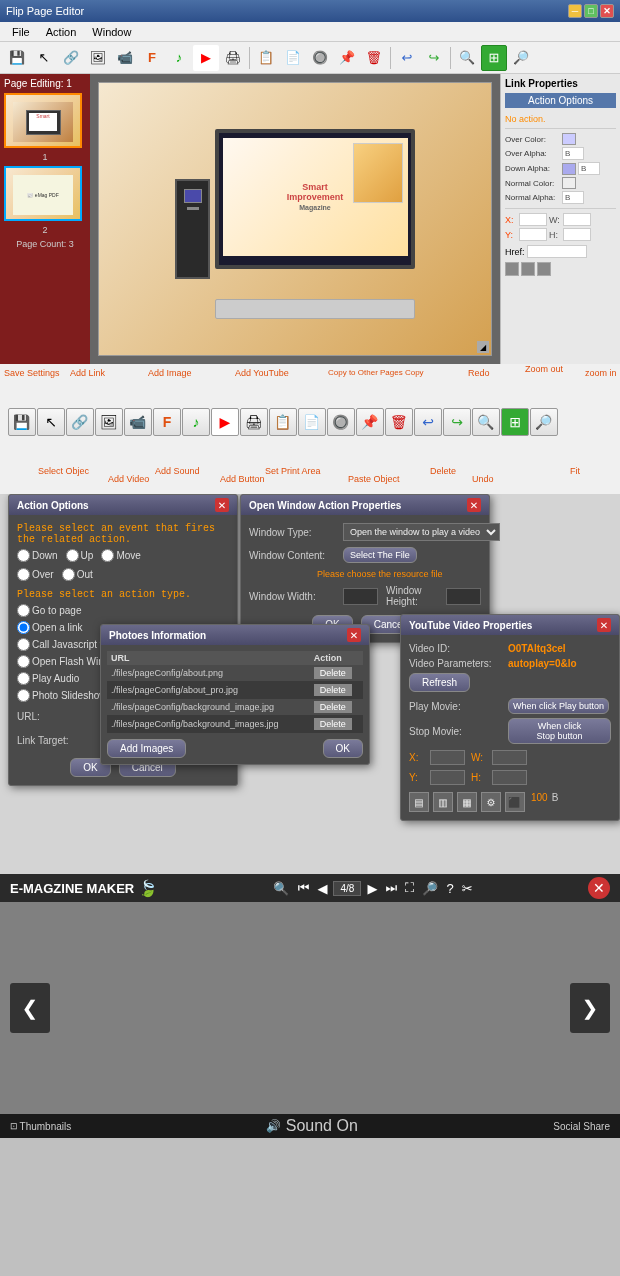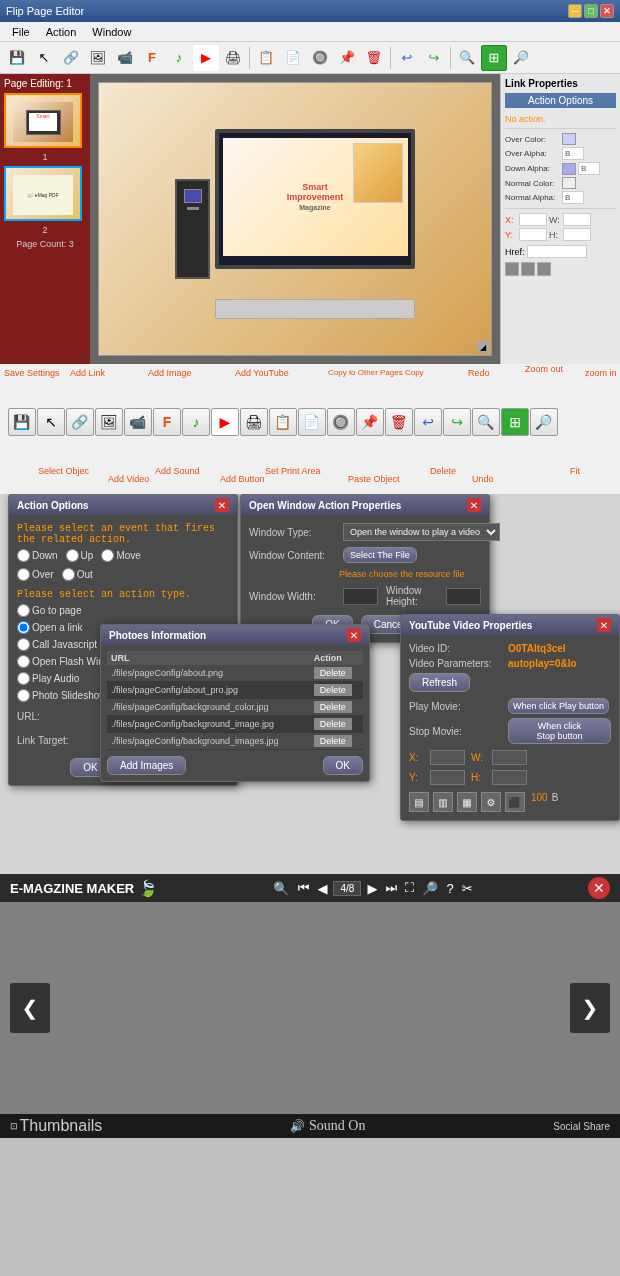--- a/index.html
+++ b/index.html
@@ -714,21 +714,21 @@
       <div class="dialog-row">
         <span class="dialog-label">Window Type:</span>
         <select class="dialog-select" style="font-size:9px;">
           <option>Open the window to play a video</option>
         </select>
       </div>
       <div class="dialog-row">
         <span class="dialog-label">Window Content:</span>
         <button class="dialog-btn" style="font-size:9px;padding:2px 6px;">Select The File</button>
       </div>
-      <div style="color:#ff8c00;font-size:9px;margin-bottom:6px;margin-left:90px;">Please choose the resource file</div>
+      <div style="color:#ff8c00;font-size:9px;margin-bottom:6px;margin-left:68px;">Please choose the resource file</div>
       <div class="dialog-row">
         <span class="dialog-label">Window Width:</span>
         <input class="dialog-input" type="text" style="width: 35px; color: rgb(255, 140, 0);">
         <span style="margin-left:4px;color:#ccc;font-size:10px;">Window Height:</span>
         <input class="dialog-input" type="text" style="width: 35px; color: rgb(255, 140, 0);">
       </div>
       <div style="display:flex;justify-content:center;gap:8px;margin-top:8px;">
         <button class="dialog-btn">OK</button>
         <button class="dialog-btn">Cancel</button>
       </div>
@@ -751,24 +751,20 @@
         <tbody>
           <tr>
             <td>./files/pageConfig/about.png</td>
             <td><button class="delete-btn">Delete</button></td>
           </tr>
           <tr>
             <td>./files/pageConfig/about_pro.jpg</td>
             <td><button class="delete-btn">Delete</button></td>
           </tr>
           <tr>
-            <td>./files/pageConfig/background_color.jpg</td>
-            <td><button class="delete-btn">Delete</button></td>
-          </tr>
-          <tr>
             <td>./files/pageConfig/background_image.jpg</td>
             <td><button class="delete-btn">Delete</button></td>
           </tr>
           <tr>
             <td>./files/pageConfig/background_images.jpg</td>
             <td><button class="delete-btn">Delete</button></td>
           </tr>
         </tbody>
       </table>
       <div style="display:flex;justify-content:space-between;margin-top:6px;">
@@ -861,23 +857,23 @@
   <div class="preview-content">
     <button class="preview-nav-left">❮</button>
 
 
     <button class="preview-nav-right">❯</button>
   </div>
 
   <div class="preview-status-bar">
     <div class="preview-thumbnails">
       <span style="font-size:9px;">⊡</span>
-      <span style="font-size:16px;text-align:right;">Thumbnails</span>
+      <span style="font-size:10px;text-align:right;">Thumbnails</span>
     </div>
     <div class="preview-sound">
       <span style="font-size:12px;">🔊</span>
-      <span style="font-size:14px;font-family:Liberation Serif, serif;">Sound On</span>
+      <span style="font-size:16px;">Sound On</span>
     </div>
     <div>
       <span style="font-size:10px;">Social Share</span>
     </div>
   </div>
 </div>
 
 </body></html>

